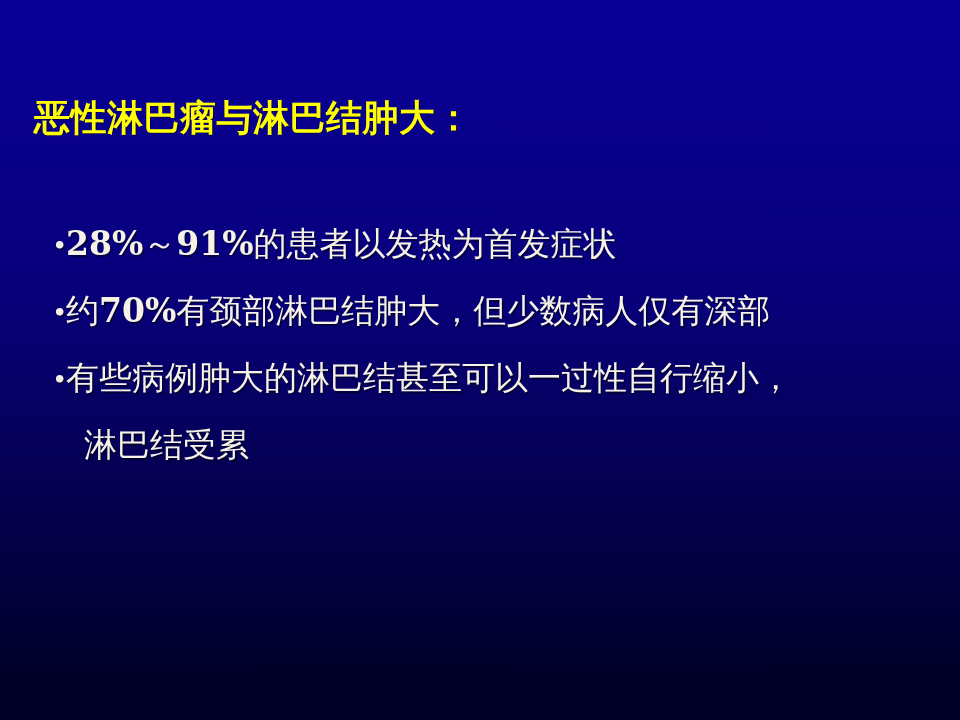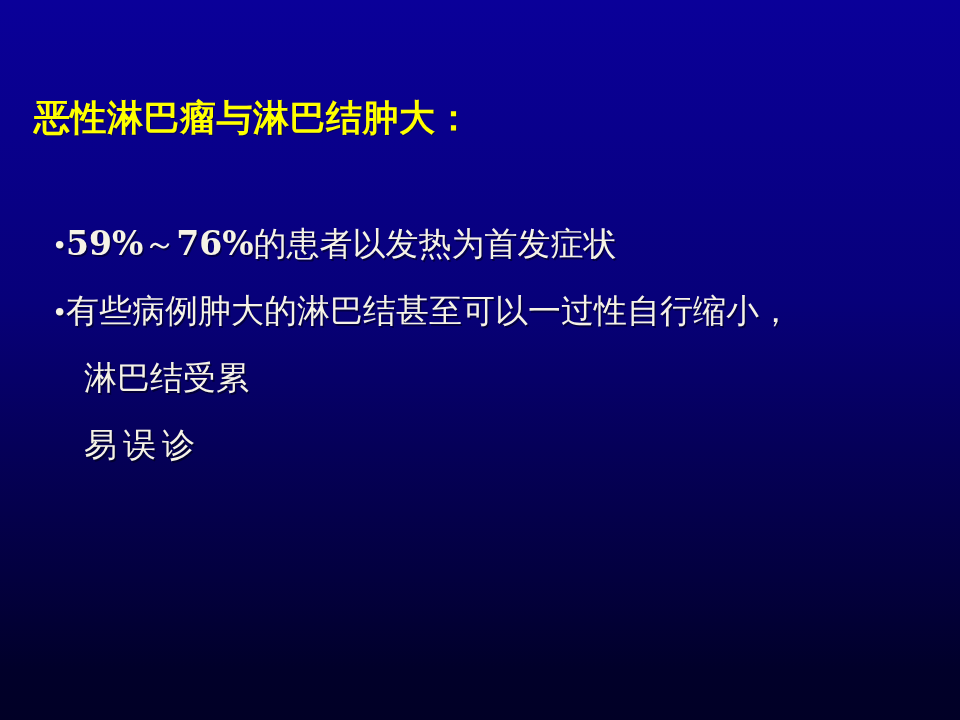--- a/index.html
+++ b/index.html
@@ -95,19 +95,19 @@
 </style>
 </head>
 <body>
 
 <div class="slide">
 
   <div class="title">恶性淋巴瘤与淋巴结肿大：</div>
 
   <div class="body-block">
 
-  <div class="line bullet"><span class="bullet-dot">•</span><span class="num">59%</span><span class="cjk">～</span><span class="num">76%</span><span class="cjk">的患者以发热为首发症状</span></div>
+  <div class="line bullet"><span class="bullet-dot">•</span><span class="num">28%</span><span class="cjk">～</span><span class="num">91%</span><span class="cjk">的患者以发热为首发症状</span></div>
+      <div class="line bullet"><span class="bullet-dot">•</span><span class="cjk">约</span><span class="num">70%</span><span class="cjk">有颈部淋巴结肿大，但少数病人仅有深部</span></div>
       <div class="line bullet"><span class="bullet-dot">•</span><span class="cjk">有些病例肿大的淋巴结甚至可以一过性自行缩小，</span></div>
       <div class="line cont"><span class="cjk">淋巴结受累</span></div>
-      <div class="line cont"><span class="cjk spaced">易误诊</span></div>
     </div>
 
 </div>
 
 </body></html>

